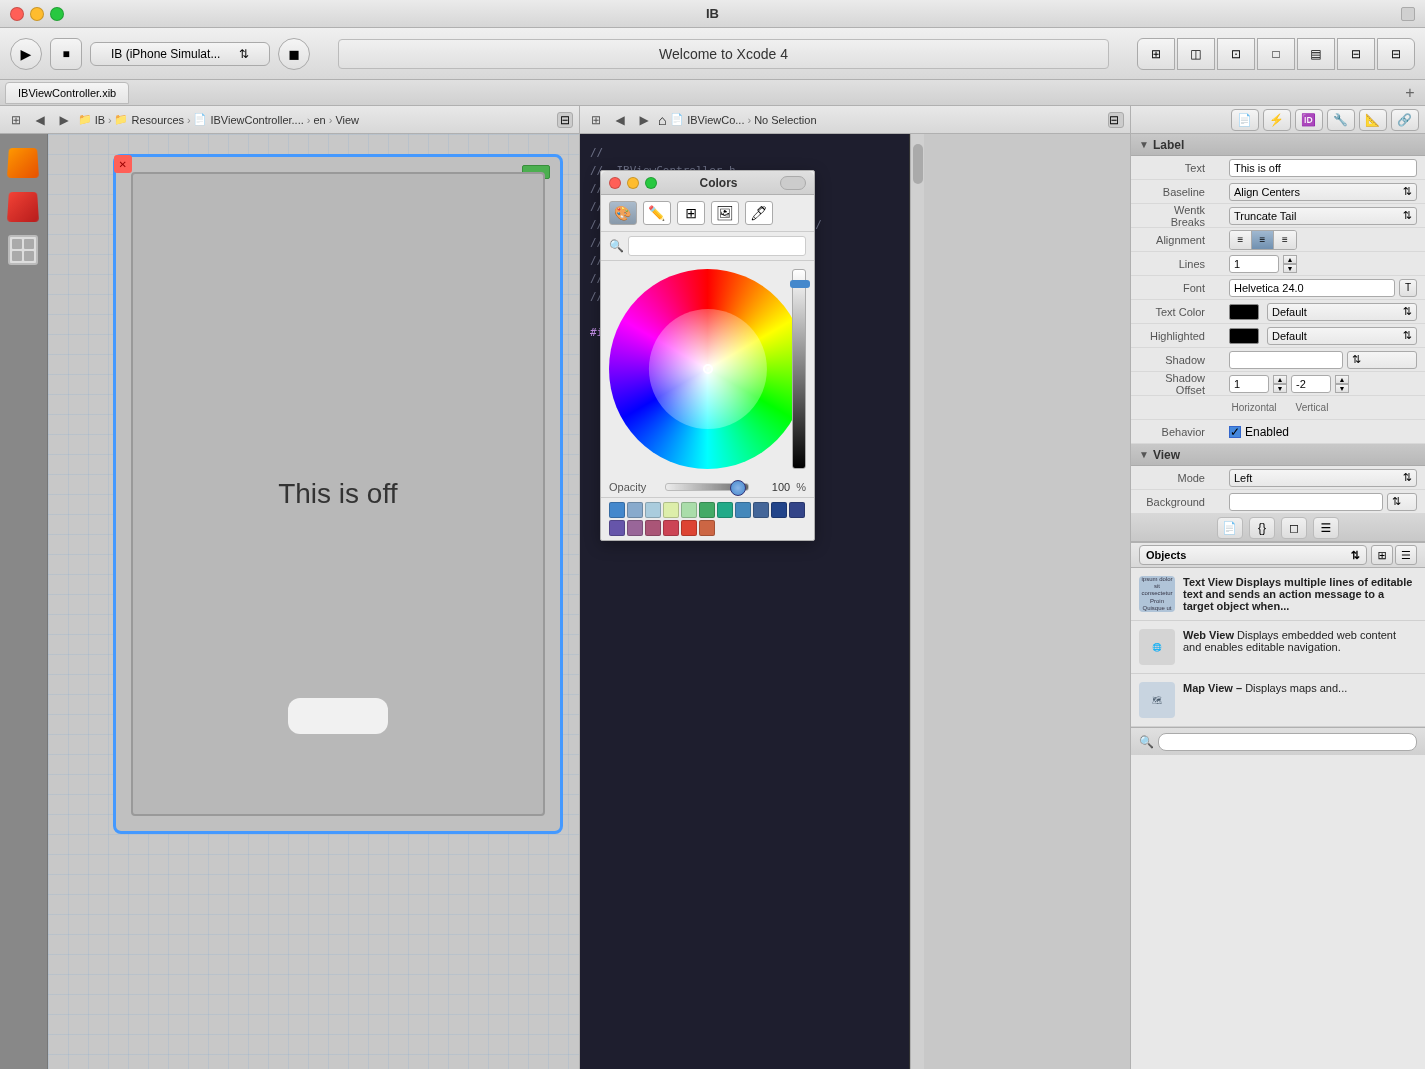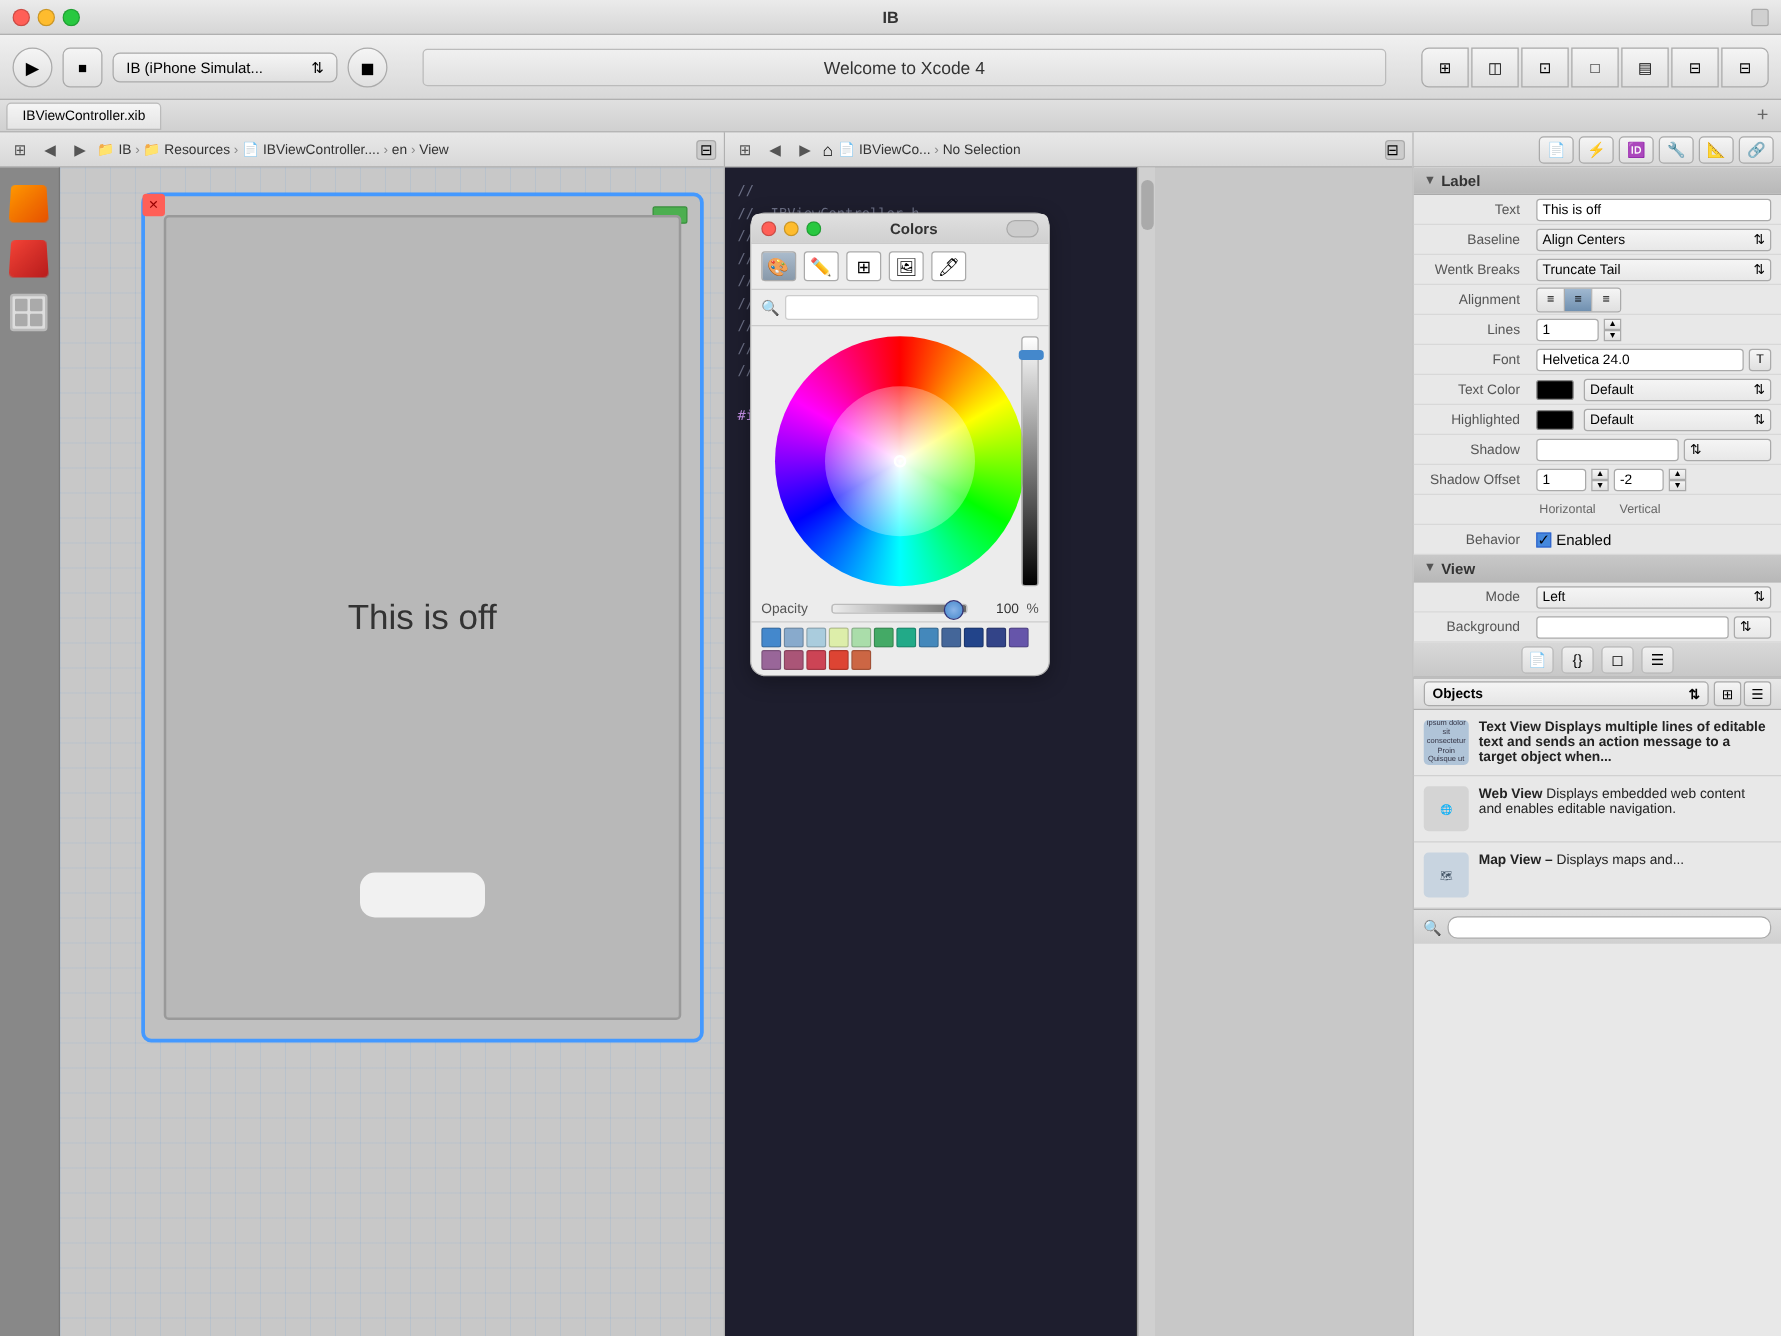--- a/index.html
+++ b/index.html
@@ -85,21 +85,21 @@
       background: linear-gradient(to bottom, #f5f5f5, #e0e0e0);
       display: flex;
       align-items: center;
       justify-content: center;
       cursor: pointer;
     }
     .scheme-selector {
       background: linear-gradient(to bottom, #f5f5f5, #e0e0e0);
       border: 1px solid #aaa;
       border-radius: 6px;
-      padding: 4px 10px;
+      padding: 4px 20px;
       font-size: 12px;
       width: 180px;
       display: flex;
       align-items: center;
       justify-content: space-between;
     }
     .welcome-bar {
       flex: 1;
       text-align: center;
       background: linear-gradient(to bottom, #f0f0f0, #e0e0e0);
@@ -338,24 +338,24 @@
       border-right: 1px solid #333;
     }
     .code-line { line-height: 18px; white-space: pre; }
     .code-comment { color: #6c7086; }
 
     
     .colors-panel {
       position: absolute;
       left: 600px;
       top: 170px;
-      width: 240px;
+      width: 215px;
       background: #ececec;
       border: 1px solid #b0b0b0;
-      border-radius: 12px;
+      border-radius: 2px;
       box-shadow: 0 4px 16px rgba(0,0,0,0.3);
       z-index: 100;
     }
     .colors-titlebar {
       height: 24px;
       background: linear-gradient(to bottom, #e0e0e0, #d0d0d0);
       border-radius: 6px 6px 0 0;
       border-bottom: 1px solid #b0b0b0;
       display: flex;
       align-items: center;
@@ -596,21 +596,21 @@
       align-items: center;
       height: 24px;
       padding: 0 8px;
       border-bottom: 1px solid #d8d8d8;
     }
     .prop-label {
       color: #555;
       font-size: 11px;
       width: 90px;
       text-align: right;
-      padding-right: 13px;
+      padding-right: 24px;
     }
     .prop-control {
       display: flex;
       align-items: center;
       gap: 4px;
       flex: 1;
     }
     .prop-input {
       flex: 1;
       height: 18px;

